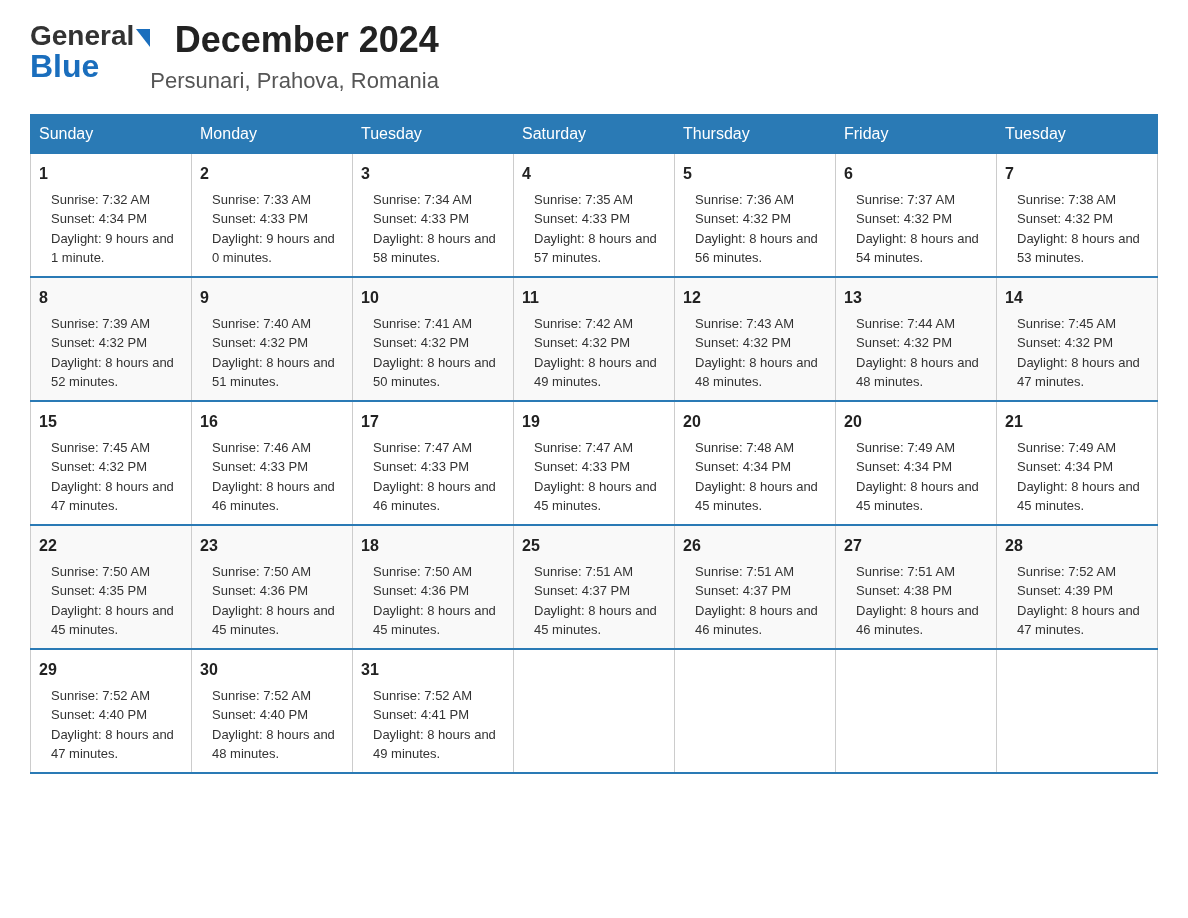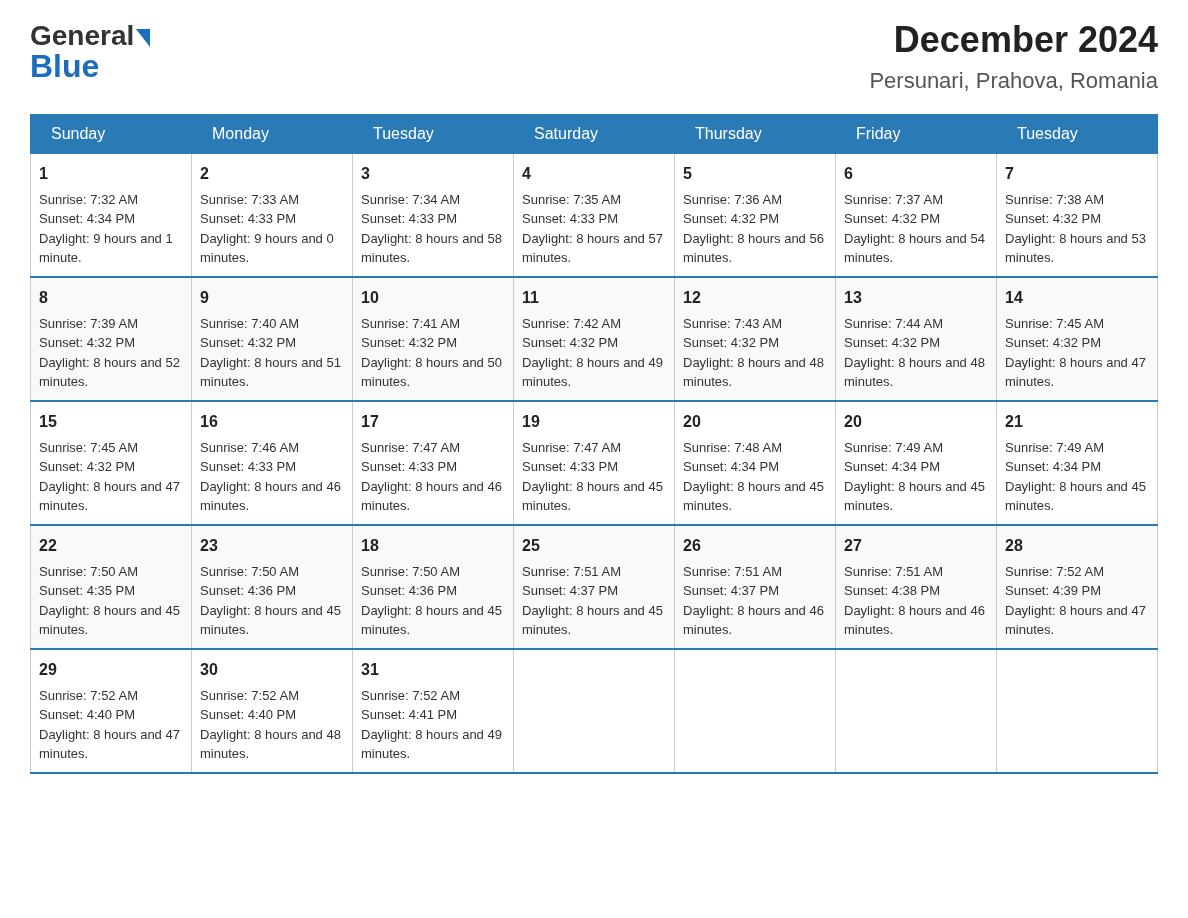--- a/index.html
+++ b/index.html
@@ -4,21 +4,21 @@
   <style>
     * { box-sizing: border-box; margin: 0; padding: 0; }
     body {
       font-family: Arial, sans-serif;
       background: #fff;
       padding: 20px 30px;
       color: #333;
     }
     .header {
       display: flex;
-      justify-content: space-between;
+      justify-content: flex-start;
       align-items: flex-start;
       margin-bottom: 20px;
     }
     .logo {
       display: flex;
       flex-direction: column;
       align-items: flex-start;
     }
     .logo-top {
       display: flex;
@@ -59,21 +59,21 @@
       margin-top: 8px;
     }
     table {
       width: 100%;
       border-collapse: collapse;
       table-layout: fixed;
     }
     th {
       background-color: #2a7ab5;
       color: #fff;
-      padding: 10px 20px;
+      padding: 10px 8px;
       font-size: 16px;
       font-weight: normal;
       text-align: left;
       border: 1px solid #2a7ab5;
     }
     td {
       vertical-align: top;
       padding: 8px;
       border: 1px solid #ccc;
       font-size: 13px;
@@ -85,20 +85,21 @@
     }
     .day-number {
       font-size: 16px;
       font-weight: bold;
       margin-bottom: 4px;
       color: #222;
     }
     .day-info {
       color: #333;
       font-size: 13px;
+      margin-left: 12px;
     }
     tbody tr {
       border-bottom: 2px solid #2a7ab5;
     }
     td.empty {
       background-color: #fff;
     }
   </style>
 </head>
 <body>

